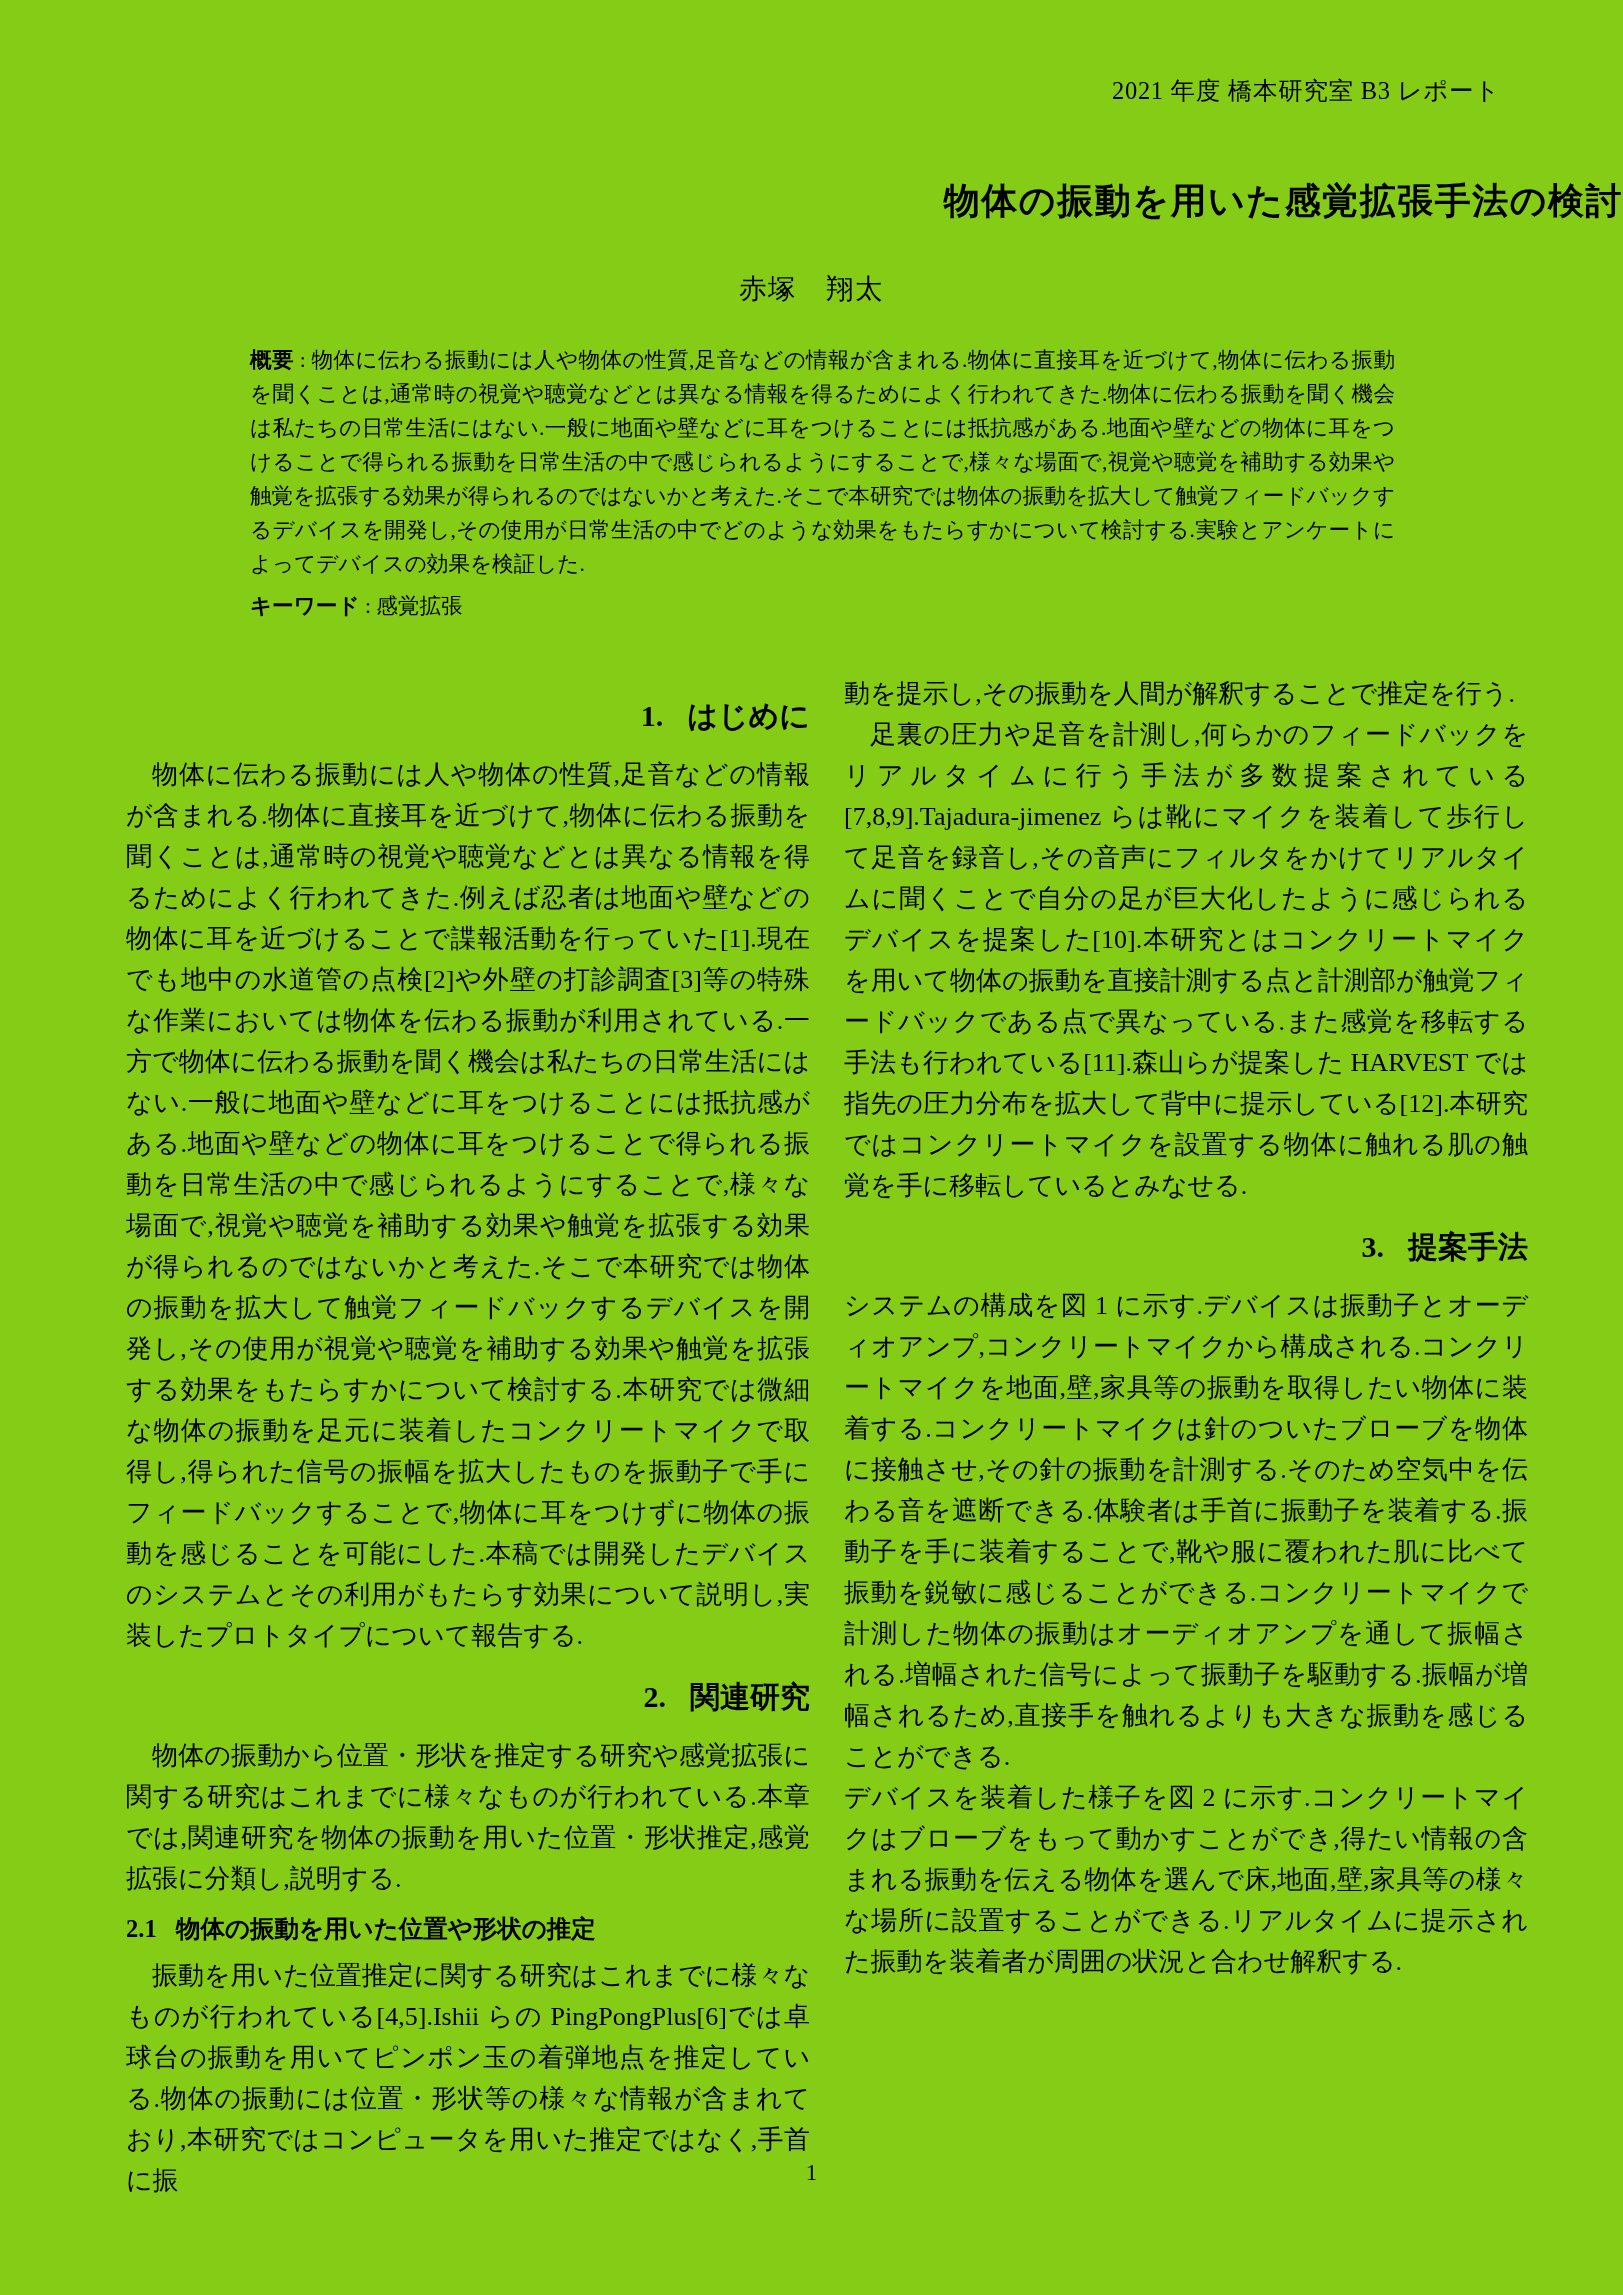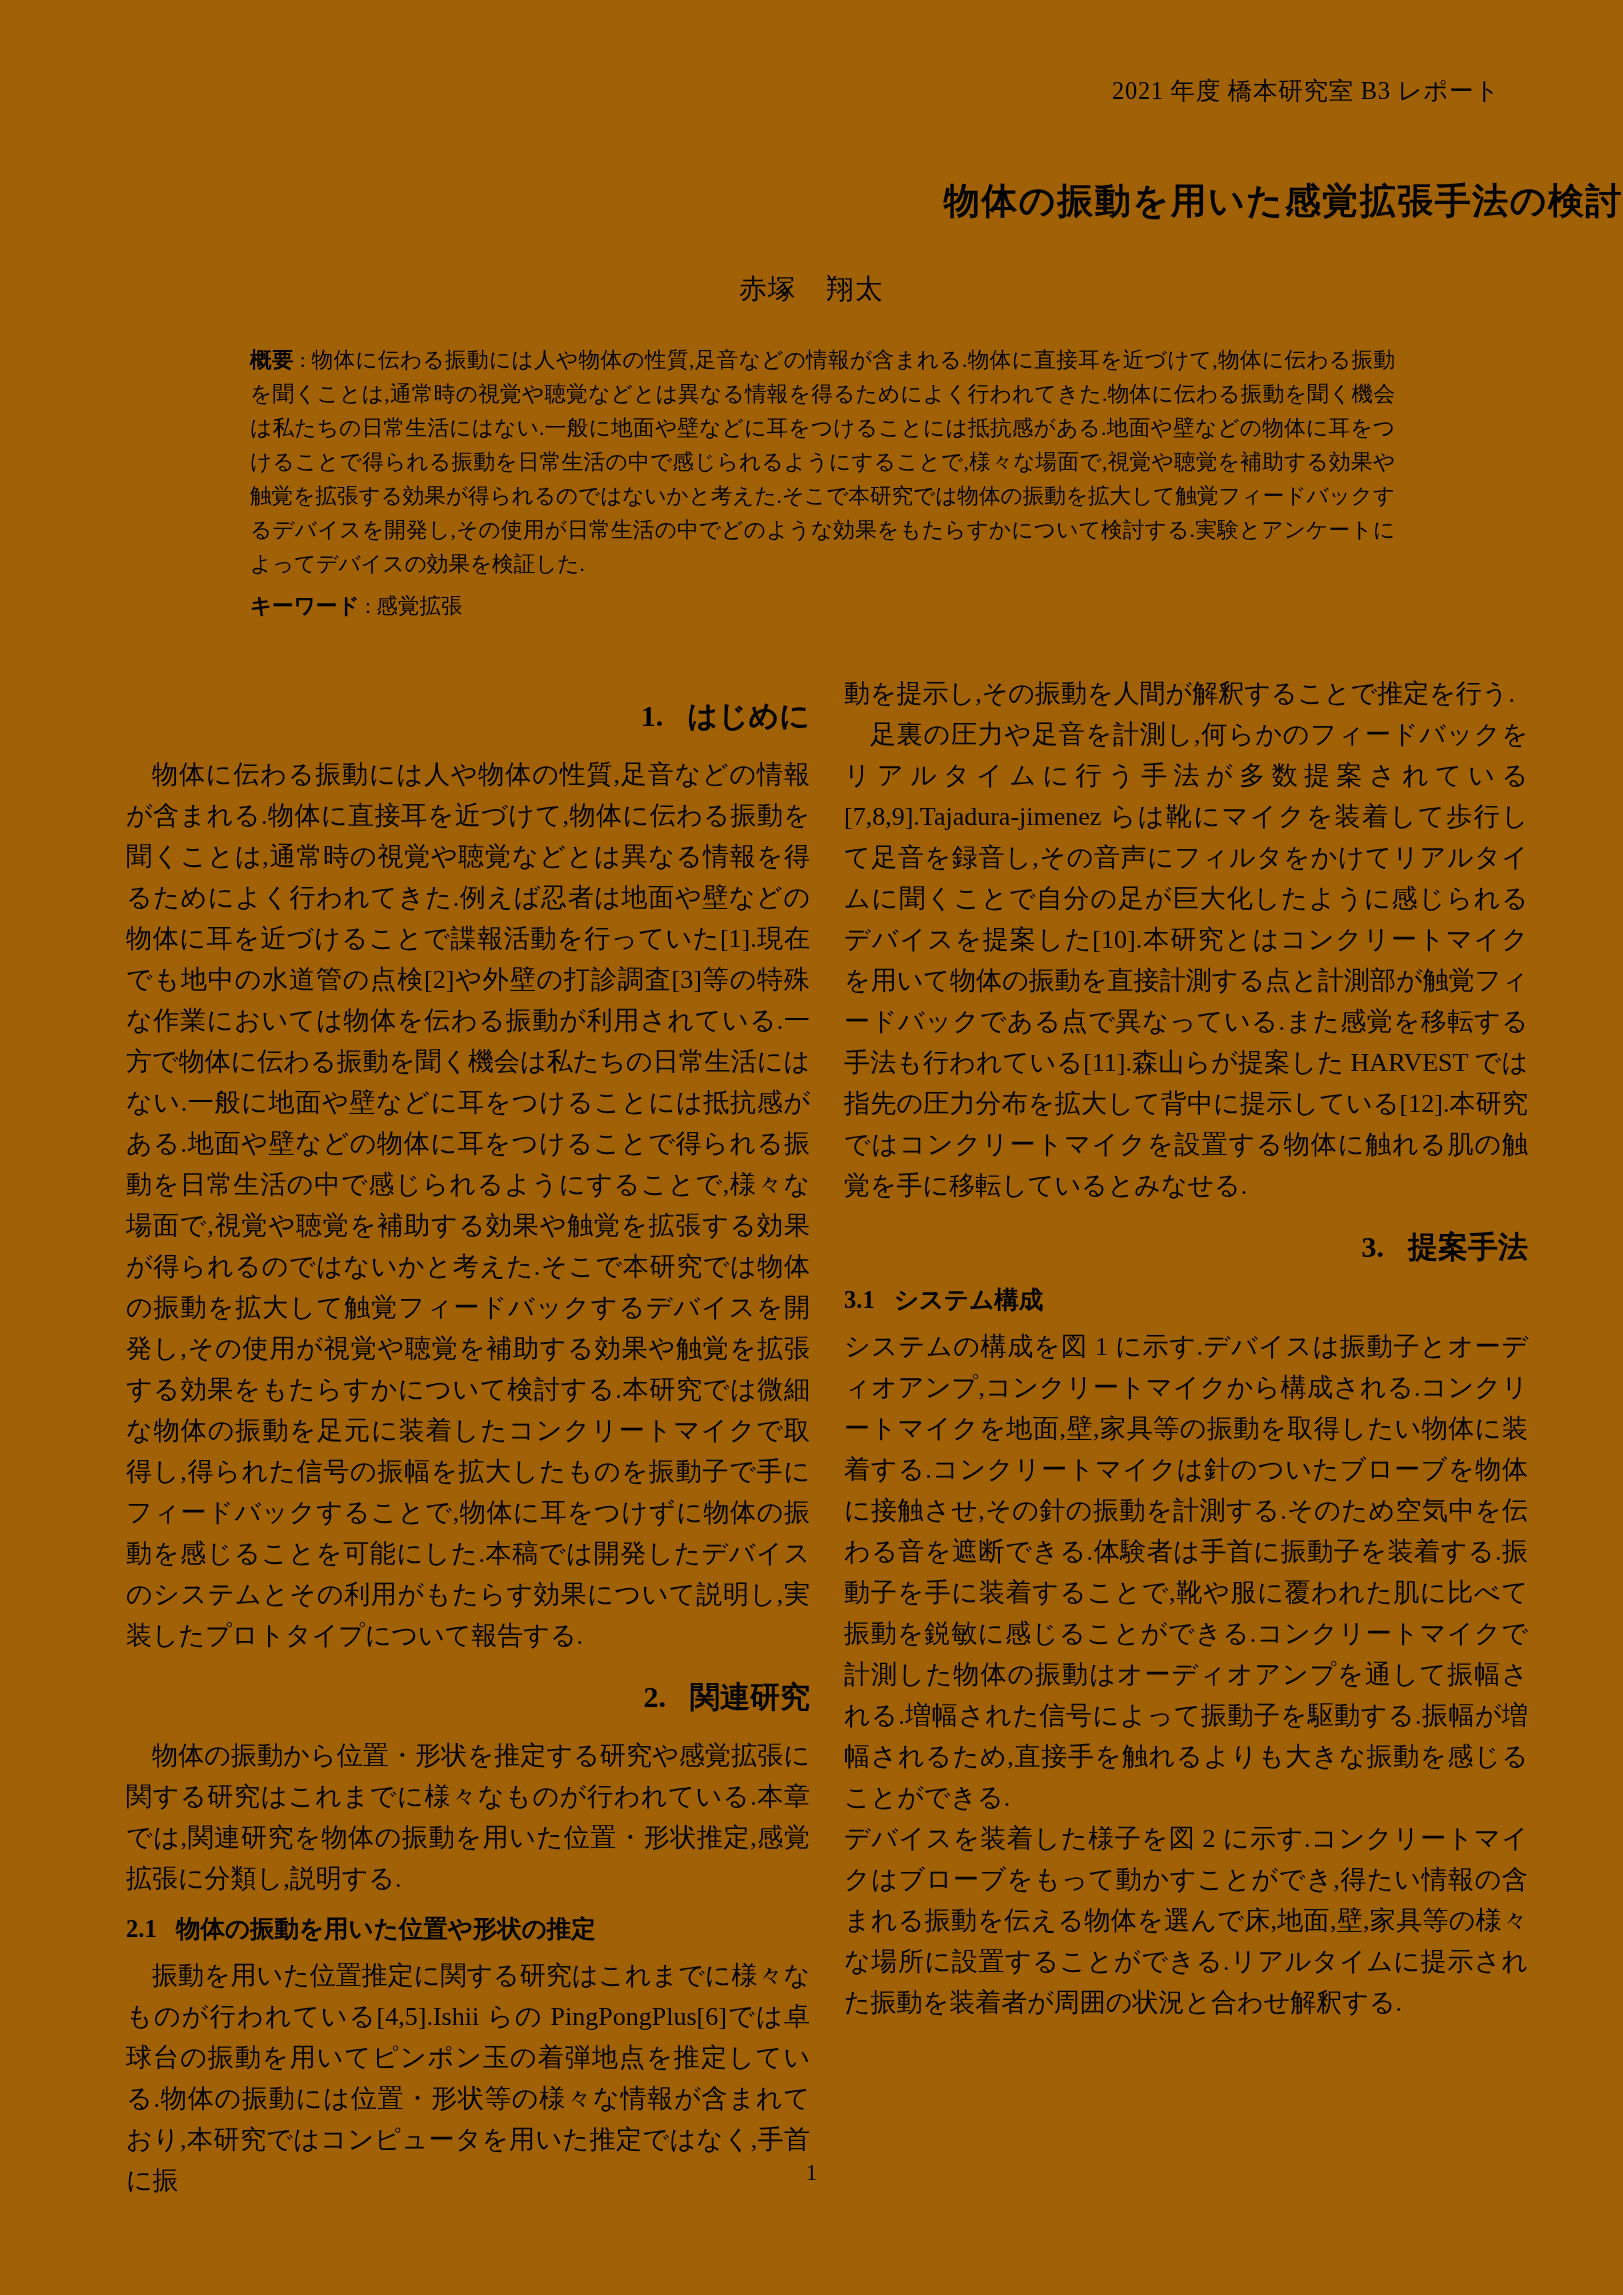--- a/index.html
+++ b/index.html
@@ -1,19 +1,19 @@
 <!DOCTYPE html>
 <html lang="ja" style="font-size:12px"><head>
 <meta charset="utf-8">
 <style>
   html,body { margin:0; padding:0; background:#ffffff; }
   .page {
     position:relative;
     width:1623px; height:2295px;
-    background:#a16207;
+    background:#84cc16;
     color:#000000;
     font-family:"Liberation Serif","DejaVu Serif",serif;
     overflow:hidden;
   }
   .report-header {
     position:absolute; top:74px; right:123px;
     font-size:24.5px; letter-spacing:0.7px;
   }
   .paper-title {
     position:absolute; top:177px; left:0; width:100%;
@@ -91,21 +91,20 @@
     <p class="indent">振動を用いた位置推定に関する研究はこれまでに様々なものが行われている[4,5].Ishii らの PingPongPlus[6]では卓球台の振動を用いてピンポン玉の着弾地点を推定している.物体の振動には位置・形状等の様々な情報が含まれており,本研究ではコンピュータを用いた推定ではなく,手首に振</p>
   </div>
 
   <div class="col col-right">
     <p>動を提示し,その振動を人間が解釈することで推定を行う.</p>
 
     <p class="indent">足裏の圧力や足音を計測し,何らかのフィードバックをリアルタイムに行う手法が多数提案されている[7,8,9].Tajadura-jimenez らは靴にマイクを装着して歩行して足音を録音し,その音声にフィルタをかけてリアルタイムに聞くことで自分の足が巨大化したように感じられるデバイスを提案した[10].本研究とはコンクリートマイクを用いて物体の振動を直接計測する点と計測部が触覚フィードバックである点で異なっている.また感覚を移転する手法も行われている[11].森山らが提案した HARVEST では指先の圧力分布を拡大して背中に提示している[12].本研究ではコンクリートマイクを設置する物体に触れる肌の触覚を手に移転しているとみなせる.</p>
 
     <div class="h1"><span class="num">3.</span><span>提案手法</span></div>
 
-    <div class="h2"><span class="num">3.1</span><span>システム構成</span></div>
     <p>システムの構成を図 1 に示す.デバイスは振動子とオーディオアンプ,コンクリートマイクから構成される.コンクリートマイクを地面,壁,家具等の振動を取得したい物体に装着する.コンクリートマイクは針のついたブローブを物体に接触させ,その針の振動を計測する.そのため空気中を伝わる音を遮断できる.体験者は手首に振動子を装着する.振動子を手に装着することで,靴や服に覆われた肌に比べて振動を鋭敏に感じることができる.コンクリートマイクで計測した物体の振動はオーディオアンプを通して振幅される.増幅された信号によって振動子を駆動する.振幅が増幅されるため,直接手を触れるよりも大きな振動を感じることができる.</p>
 
     <p>デバイスを装着した様子を図 2 に示す.コンクリートマイクはブローブをもって動かすことができ,得たい情報の含まれる振動を伝える物体を選んで床,地面,壁,家具等の様々な場所に設置することができる.リアルタイムに提示された振動を装着者が周囲の状況と合わせ解釈する.</p>
   </div>
 
   <div class="page-number">1</div>
 
 </div>
 
 

